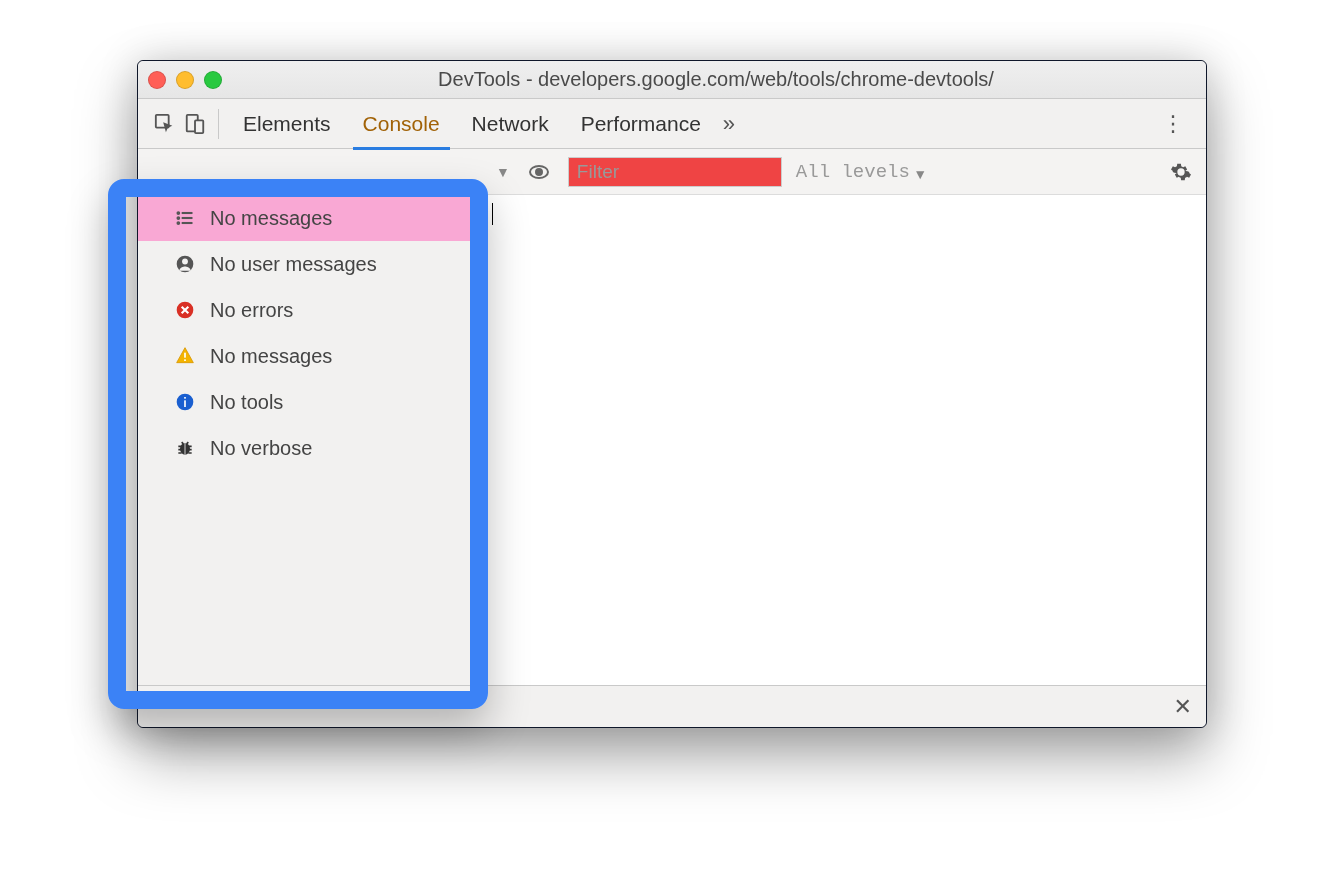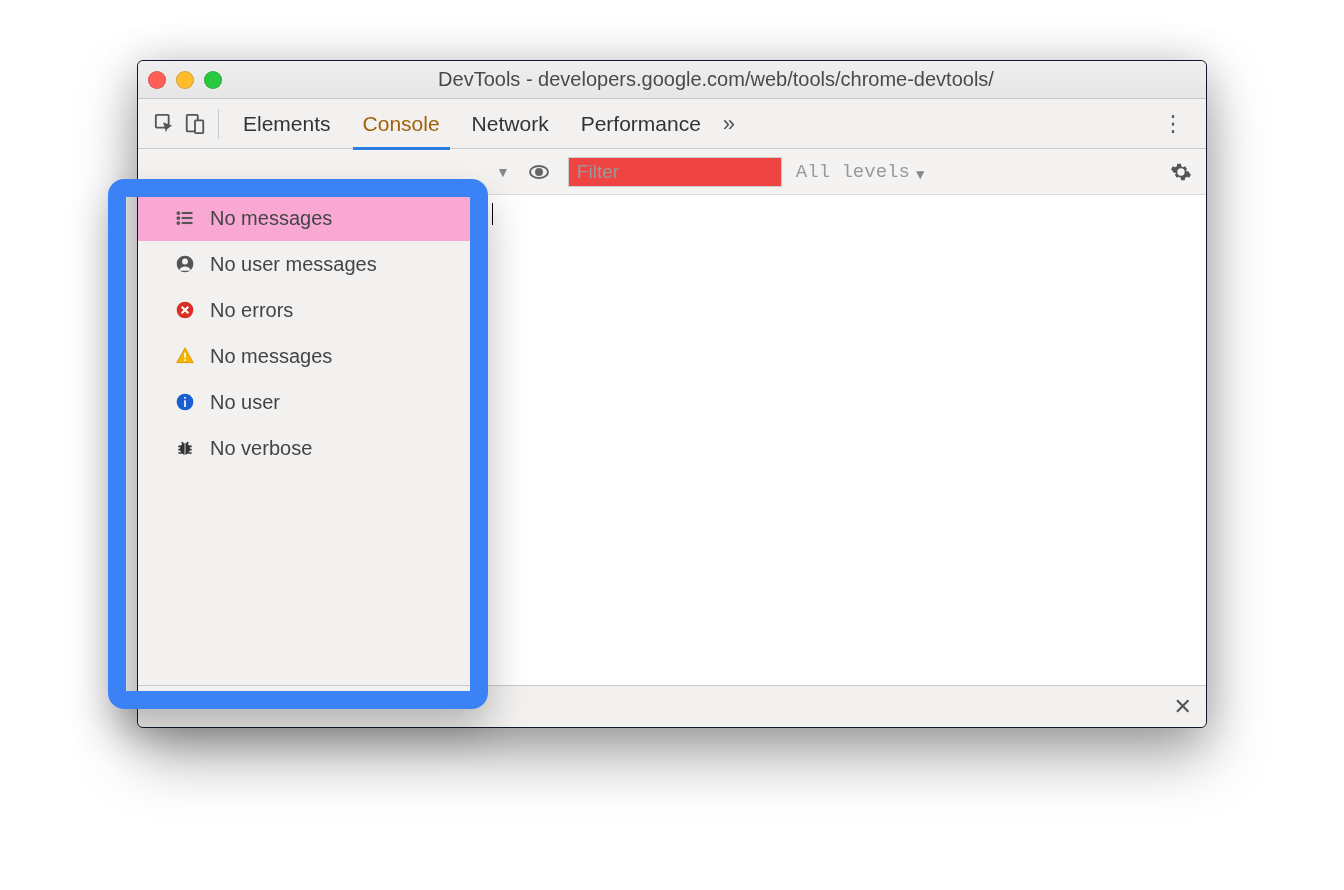--- a/index.html
+++ b/index.html
@@ -234,21 +234,21 @@
         <span>No messages</span>
       </div>
       <div class="side-item">
         <span class="side-icon">
           <svg width="20" height="20" viewBox="0 0 24 24">
             <circle cx="12" cy="12" r="10" fill="#1a5fd0"></circle>
             <rect x="11" y="10" width="2" height="8" fill="#fff"></rect>
             <rect x="11" y="6" width="2" height="2" fill="#fff"></rect>
           </svg>
         </span>
-        <span>No user</span>
+        <span>No tools</span>
       </div>
       <div class="side-item">
         <span class="side-icon">
           <svg width="20" height="20" viewBox="0 0 24 24" fill="#333">
             <ellipse cx="12" cy="13" rx="6" ry="7"></ellipse>
             <line x1="12" y1="6" x2="12" y2="20" stroke="#f2f1f0" stroke-width="1"></line>
             <path d="M4 10h4M4 14h4M4 18h4M16 10h4M16 14h4M16 18h4M8 5l2 2M16 5l-2 2" stroke="#333" stroke-width="2" fill="none"></path>
           </svg>
         </span>
         <span>No verbose</span>

